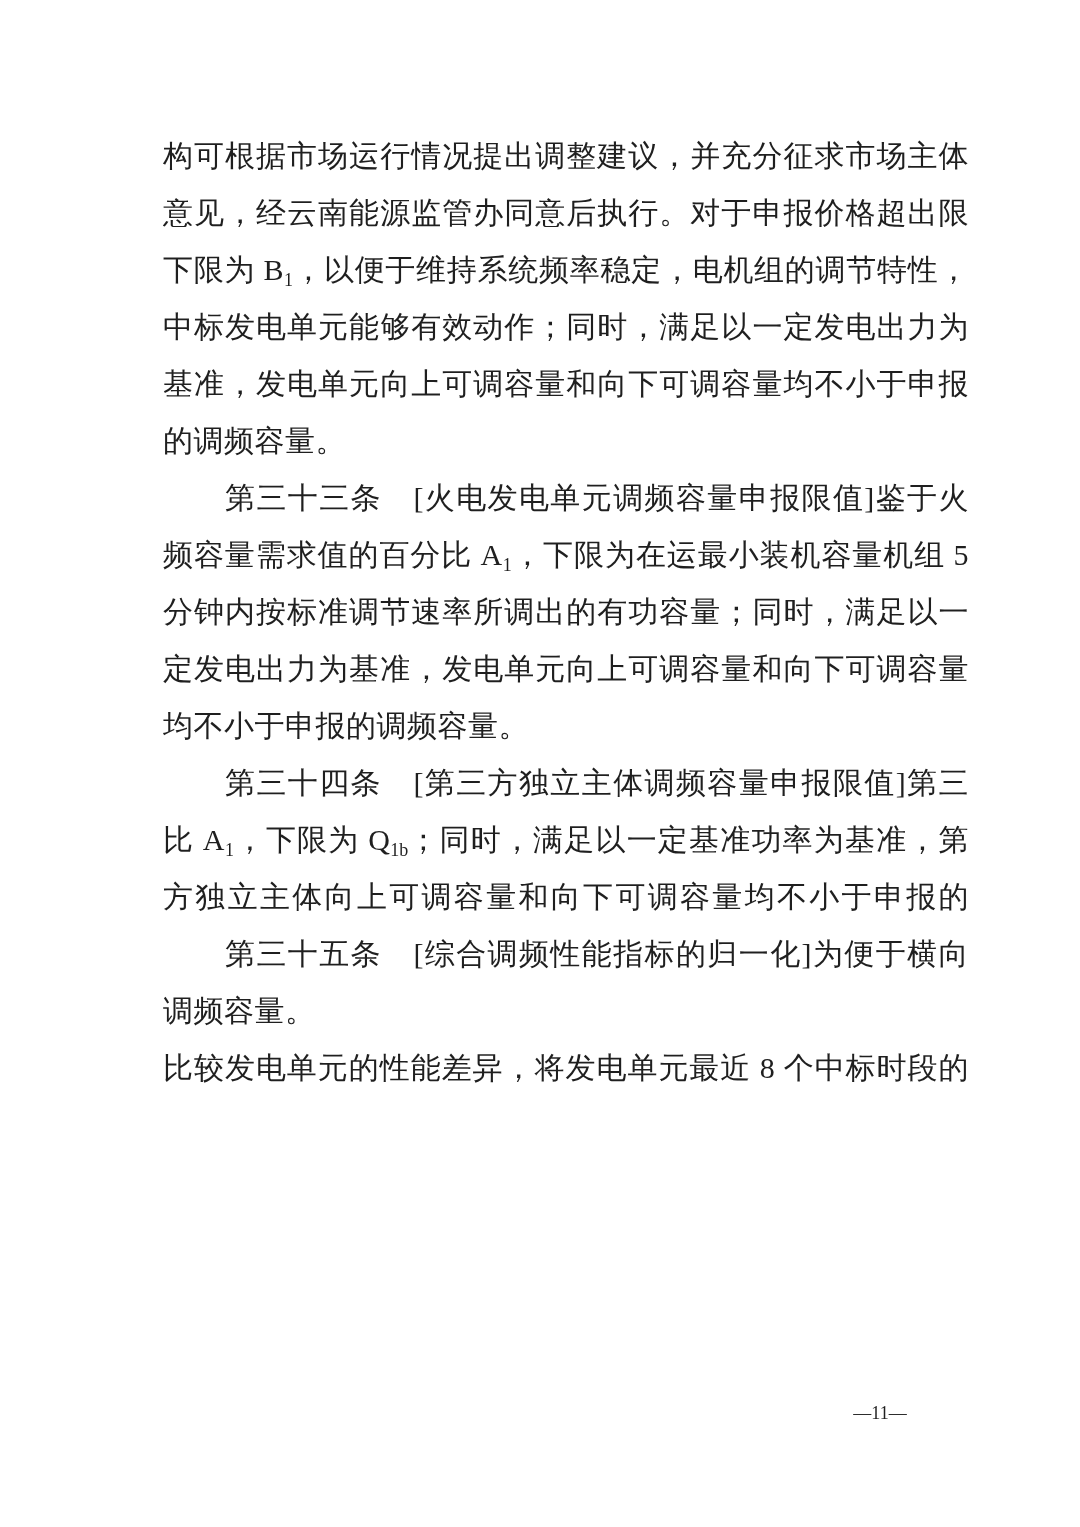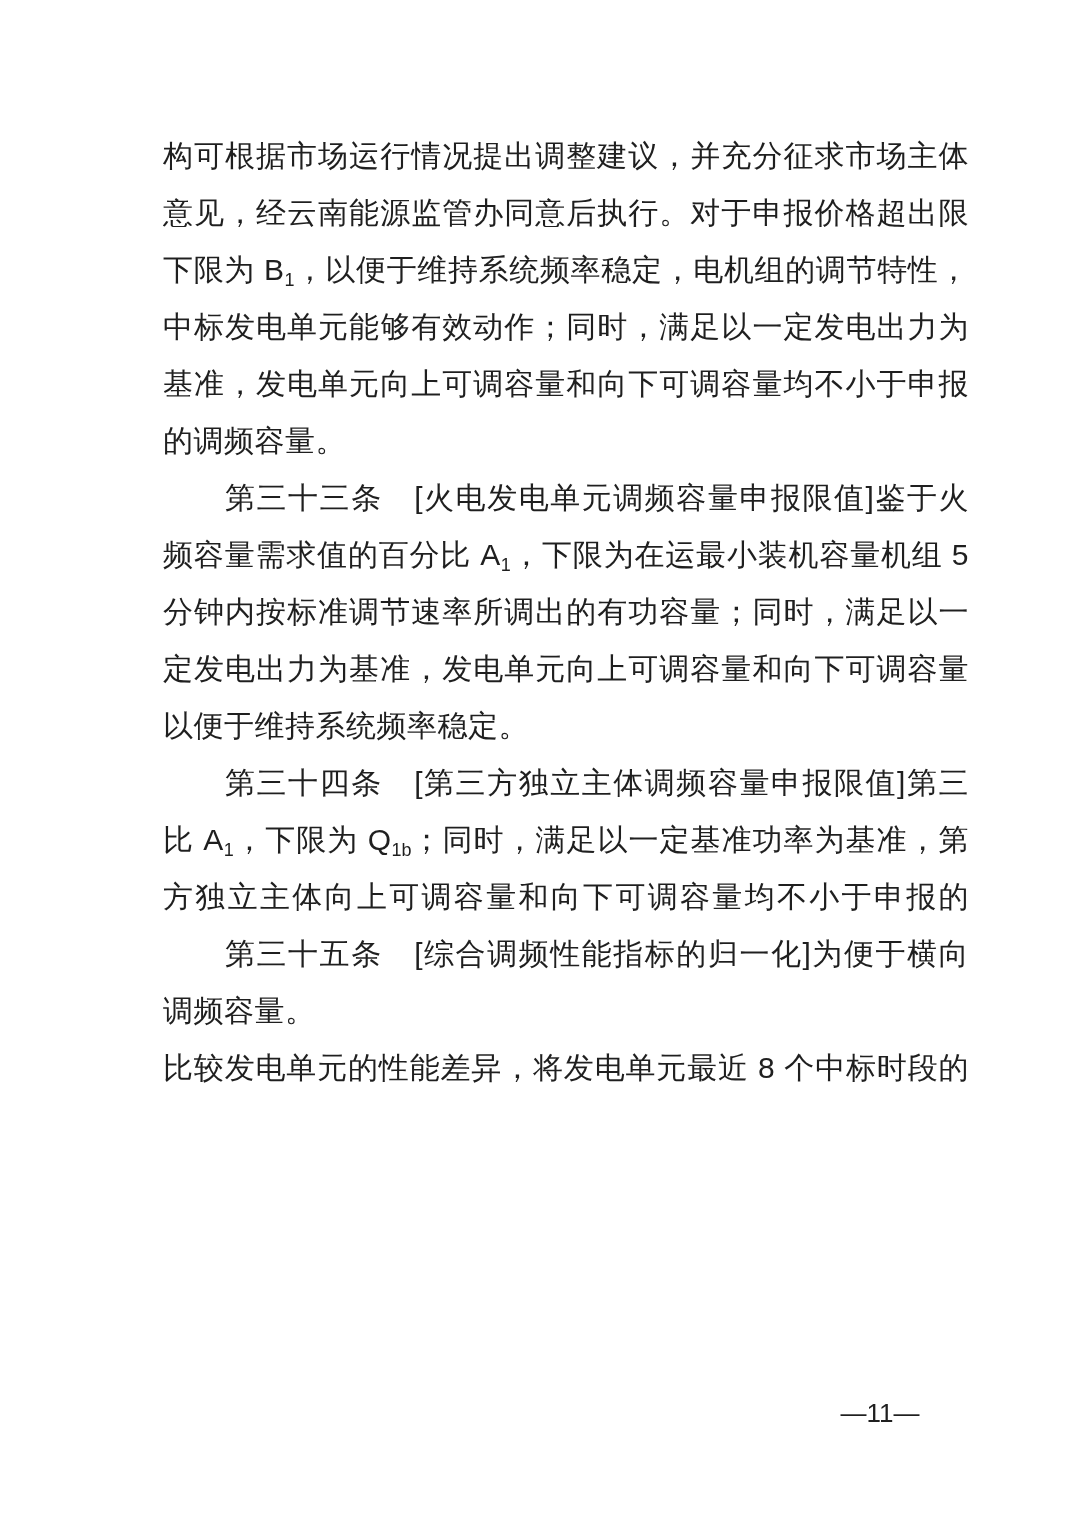--- a/index.html
+++ b/index.html
@@ -6,21 +6,21 @@
     margin: 0;
     padding: 0;
     background: #ffffff;
   }
   .page {
     position: relative;
     width: 1080px;
     height: 1527px;
     background: #ffffff;
     overflow: hidden;
-    font-family: Liberation Sans, sans-serif;
+    font-family: Liberation Serif, serif;
     color: #1f1f1f;
   }
   .text-block {
     position: absolute;
     left: 163px;
     top: 127px;
     width: 806px;
   }
   .line {
     height: 57px;
@@ -48,21 +48,21 @@
     font-size: 18px;
     line-height: 0;
     vertical-align: -6px;
     letter-spacing: 0;
   }
   .page-number {
     position: absolute;
     left: 838px;
     top: 1396px;
     width: 84px;
-    font-size: 26px;
+    font-size: 18px;
     line-height: 34px;
     text-align: center;
     color: #1f1f1f;
     letter-spacing: 0;
   }
 </style>
 </head>
 <body>
 
 <div class="page">
@@ -73,21 +73,21 @@
 
     <div class="line j"><span>下限为 B</span><sub>1</sub><span>，以便于维持系统频率稳定，电机组的调节特性，使</span></div>
     <div class="line j">中标发电单元能够有效动作；同时，满足以一定发电出力为</div>
     <div class="line j">基准，发电单元向上可调容量和向下可调容量均不小于申报</div>
     <div class="line">的调频容量。</div>
 
     <div class="line j ind">第三十三条　[火电发电单元调频容量申报限值]鉴于火</div>
     <div class="line j"><span>频容量需求值的百分比 A</span><sub>1</sub><span>，下限为在运最小装机容量机组 5</span></div>
     <div class="line j">分钟内按标准调节速率所调出的有功容量；同时，满足以一</div>
     <div class="line j">定发电出力为基准，发电单元向上可调容量和向下可调容量</div>
-    <div class="line">以便于维持系统频率稳定。</div>
+    <div class="line">均不小于申报的调频容量。</div>
 
     <div class="line j ind">第三十四条　[第三方独立主体调频容量申报限值]第三</div>
     <div class="line j"><span>比 A</span><sub>1</sub><span>，下限为 Q</span><sub>1b</sub><span>；同时，满足以一定基准功率为基准，第三</span></div>
     <div class="line j">方独立主体向上可调容量和向下可调容量均不小于申报的</div>
     <div class="line j ind">第三十五条　[综合调频性能指标的归一化]为便于横向</div>
 
     <div class="line">调频容量。</div>
     <div class="line j">比较发电单元的性能差异，将发电单元最近 8 个中标时段的</div>
 
   </div>

